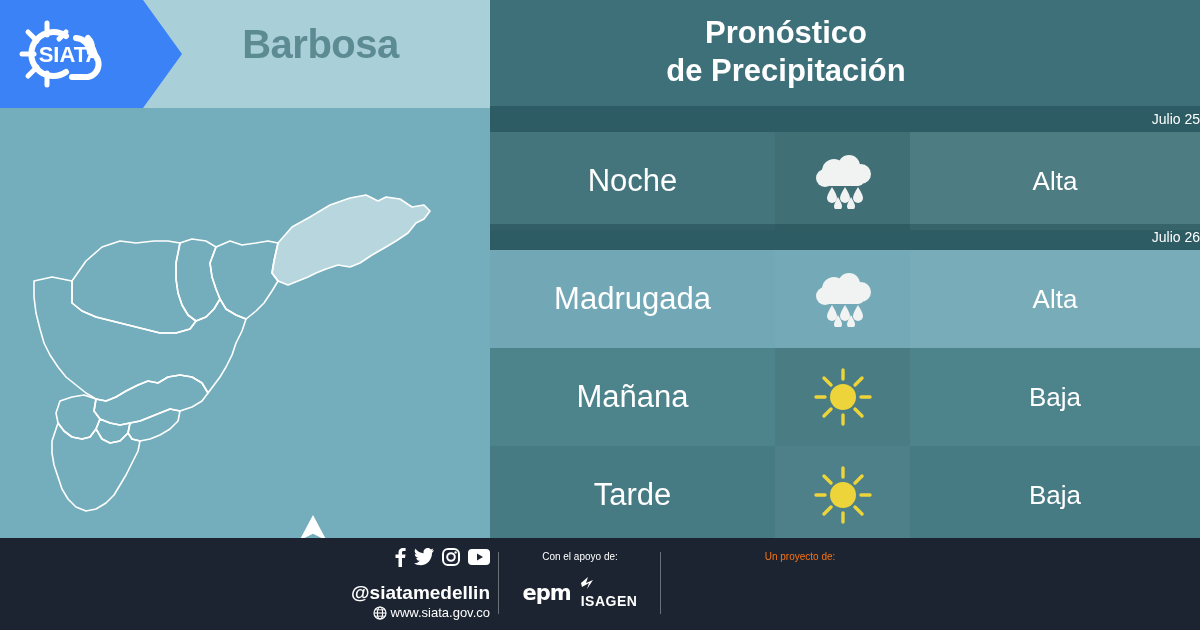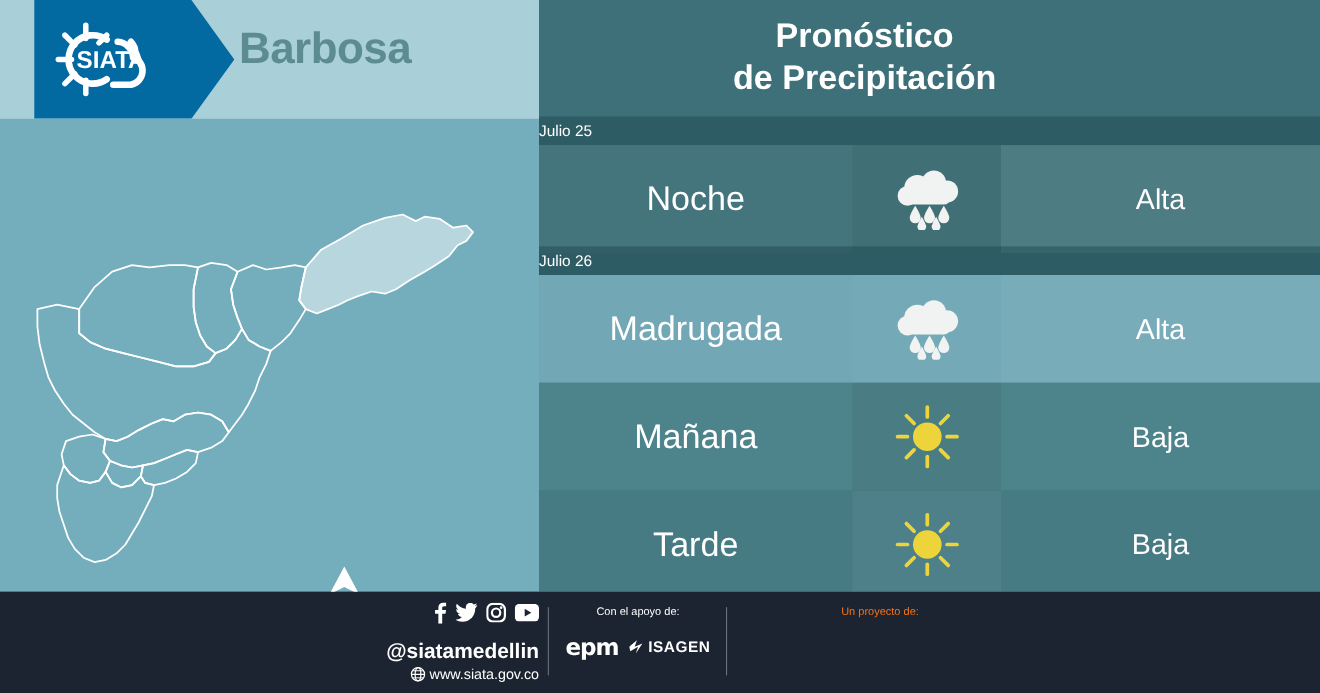--- a/index.html
+++ b/index.html
@@ -9,29 +9,28 @@
     background:#1b2430;
     overflow:hidden;
     position:relative;
   }
   #page { position:relative; width:1200px; height:630px; }
 
   
   .left-panel { position:absolute; left:0; top:0; width:490px; height:538px; background:#74aebc; }
   .left-header { position:absolute; left:0; top:0; width:490px; height:108px; background:#a9cfd8; }
   .city-name {
-    position:absolute; left:123px; top:22px; width:345px;
+    position:absolute; left:148px; top:22px; width:345px;
     text-align:center; font-size:40px; font-weight:bold;
     color:#5c8b94; letter-spacing:-0.5px;
   }
   .logo-banner {
     position:absolute; left:0; top:0; width:182px; height:108px;
-    background:#0369a1;
+    background:#3b82f6;
     clip-path:polygon(0 0, 143px 0, 182px 54px, 143px 108px, 0 108px);
-    margin-left:31px;
   }
   .logo-svg { position:absolute; left:14px; top:16px; }
 
   
   .temp-block { position:absolute; left:0; top:118px; width:490px; height:70px; }
   .temp-title {
     position:absolute; left:58px; top:8px; width:215px;
     text-align:right; color:#ffffff; font-size:21px; font-weight:bold; line-height:26px;
   }
   .temp-vals { position:absolute; left:283px; top:4px; width:180px; height:62px; }
@@ -51,21 +50,21 @@
 
   
   .right-panel { position:absolute; left:490px; top:0; width:710px; height:538px; background:#3d7079; }
   .precip-title {
     position:absolute; left:0; top:14px; width:592px; text-align:center;
     color:#ffffff; font-size:31px; font-weight:bold; line-height:38px;
   }
   .date-band {
     position:absolute; left:0; width:710px; height:26px;
     background:rgba(22,60,68,.38);
-    color:#ffffff; font-size:14px; text-align:left; line-height:26px;
+    color:#ffffff; font-size:14px; text-align:right; line-height:26px;
   }
   #date-band-0 { top:106px; }
   #date-band-1 { top:224px; }
 
   .frow { position:absolute; left:0; width:710px; height:98px; }
   #frow-0 { top:132px; background:#44757d; }
   #frow-1 { top:250px; background:#72a8b6; }
   #frow-2 { top:348px; background:#4d838b; }
   #frow-3 { top:446px; background:#477b84; }
 
@@ -88,21 +87,21 @@
   .social-icons { display:flex; justify-content:flex-end; gap:8px; align-items:center; height:22px; }
   .handle { font-size:19px; font-weight:bold; line-height:23px; margin-top:13px; }
   .website { font-size:13px; line-height:18px; display:flex; align-items:center; justify-content:flex-end; gap:4px; }
   .fdivider { position:absolute; top:14px; width:1px; height:62px; background:rgba(255,255,255,.35); }
   #fdiv-1 { left:498px; }
   #fdiv-2 { left:660px; }
   .support-block { position:absolute; left:505px; top:12px; width:150px; text-align:center; color:#ffffff; }
   .support-label { font-size:10px; line-height:14px; }
   .support-logos { display:flex; align-items:center; justify-content:center; gap:10px; margin-top:12px; }
   .epm-logo { font-size:21px; font-weight:bold; letter-spacing:-1px; font-family:"DejaVu Sans", sans-serif; }
-  .isagen-logo { font-size:14px; font-weight:bold; letter-spacing:.5px; display:flex; align-items:center; gap:3px; }
+  .isagen-logo { font-size:14px; font-weight:bold; letter-spacing:.5px; display:flex; align-items:flex-start; gap:3px;flex-direction:column; }
   .project-block { position:absolute; left:700px; top:12px; width:200px; text-align:center; color:#f97316; }
   .project-label { font-size:10px; line-height:14px; }
 </style>
 </head>
 <body>
 
 <div id="page">
 
   <div class="left-panel">
     <div class="left-header"></div>

